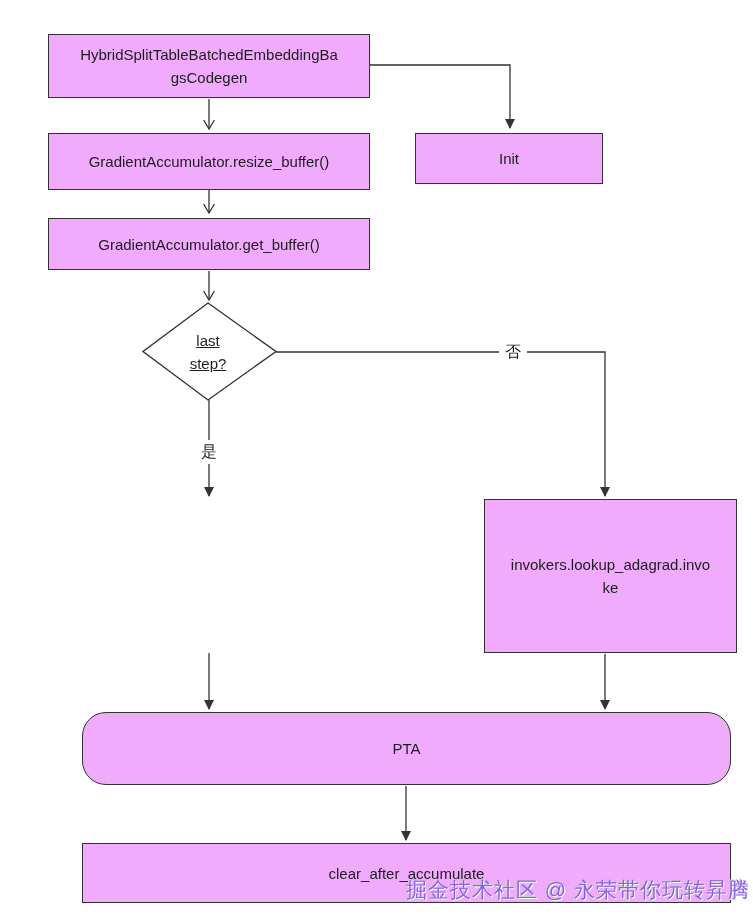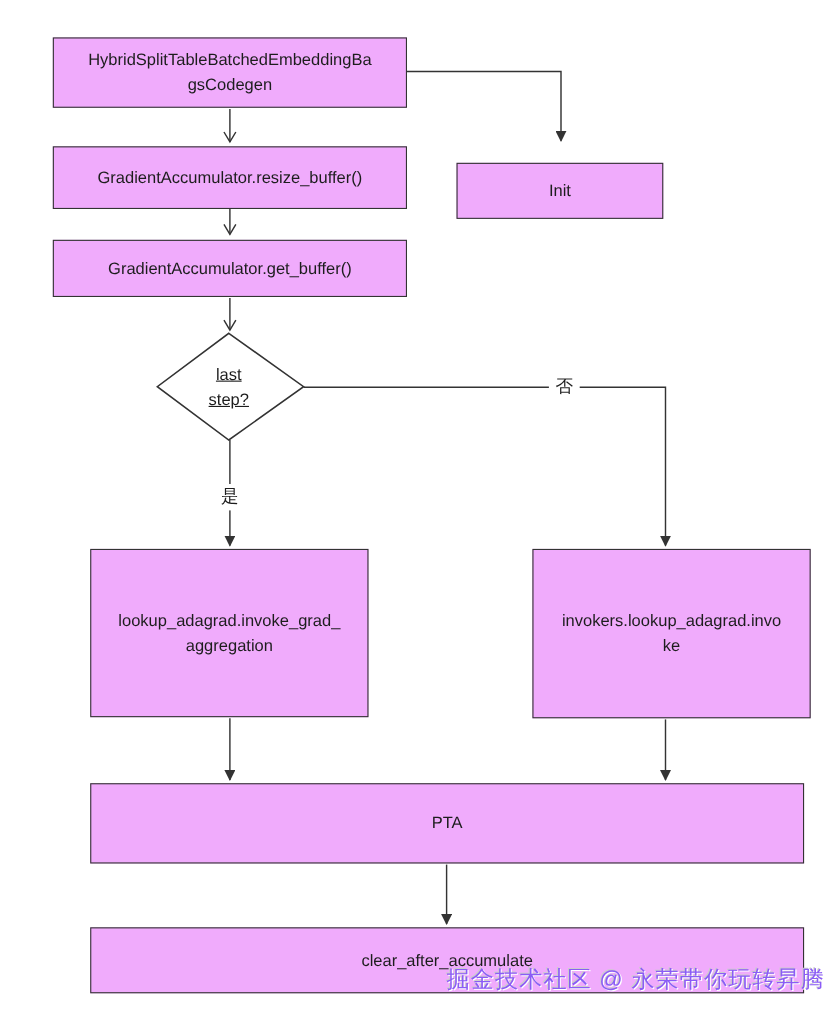--- a/index.html
+++ b/index.html
@@ -59,52 +59,48 @@
 
   <div class="node" style="left:48px;top:34px;width:322px;height:64px;">
     <span>HybridSplitTableBatchedEmbeddingBa
 gsCodegen</span>
   </div>
 
   <div class="node" style="left:48px;top:133px;width:322px;height:57px;">
     <span>GradientAccumulator.resize_buffer()</span>
   </div>
 
-  <div class="node" style="left:415px;top:148px;width:188px;height:51px;">
+  <div class="node" style="left:415px;top:133px;width:188px;height:51px;">
     <span>Init</span>
   </div>
 
   <div class="node" style="left:48px;top:218px;width:322px;height:52px;">
     <span>GradientAccumulator.get_buffer()</span>
   </div>
 
   <div class="diamond-label" style="left:158px;top:326px;width:100px;height:52px;text-decoration:underline;">
     <span>last
 step?</span>
   </div>
 
   <div class="branch" style="left:195px;top:440px;width:28px;height:24px;">
     <span>是</span>
   </div>
 
   <div class="branch" style="left:499px;top:340px;width:28px;height:24px;">
     <span>否</span>
   </div>
 
-  <div class="node" style="left:82px;top:499px;width:253px;height:153px;">
-    <span>lookup_adagrad.invoke_grad_
-aggregation</span>
-  </div>
 
   <div class="node" style="left:484px;top:499px;width:253px;height:154px;">
     <span>invokers.lookup_adagrad.invo
 ke</span>
   </div>
 
-  <div class="node" style="left:82px;top:712px;width:649px;height:73px;">
+  <div class="node" style="left:82px;top:712px;width:649px;height:73px;border-radius:24px;">
     <span>PTA</span>
   </div>
 
   <div class="node" style="left:82px;top:843px;width:649px;height:60px;text-align:right;">
     <span>clear_after_accumulate</span>
   </div>
 
   <div class="watermark">掘金技术社区 @ 永荣带你玩转昇腾</div>
 
 </div>

